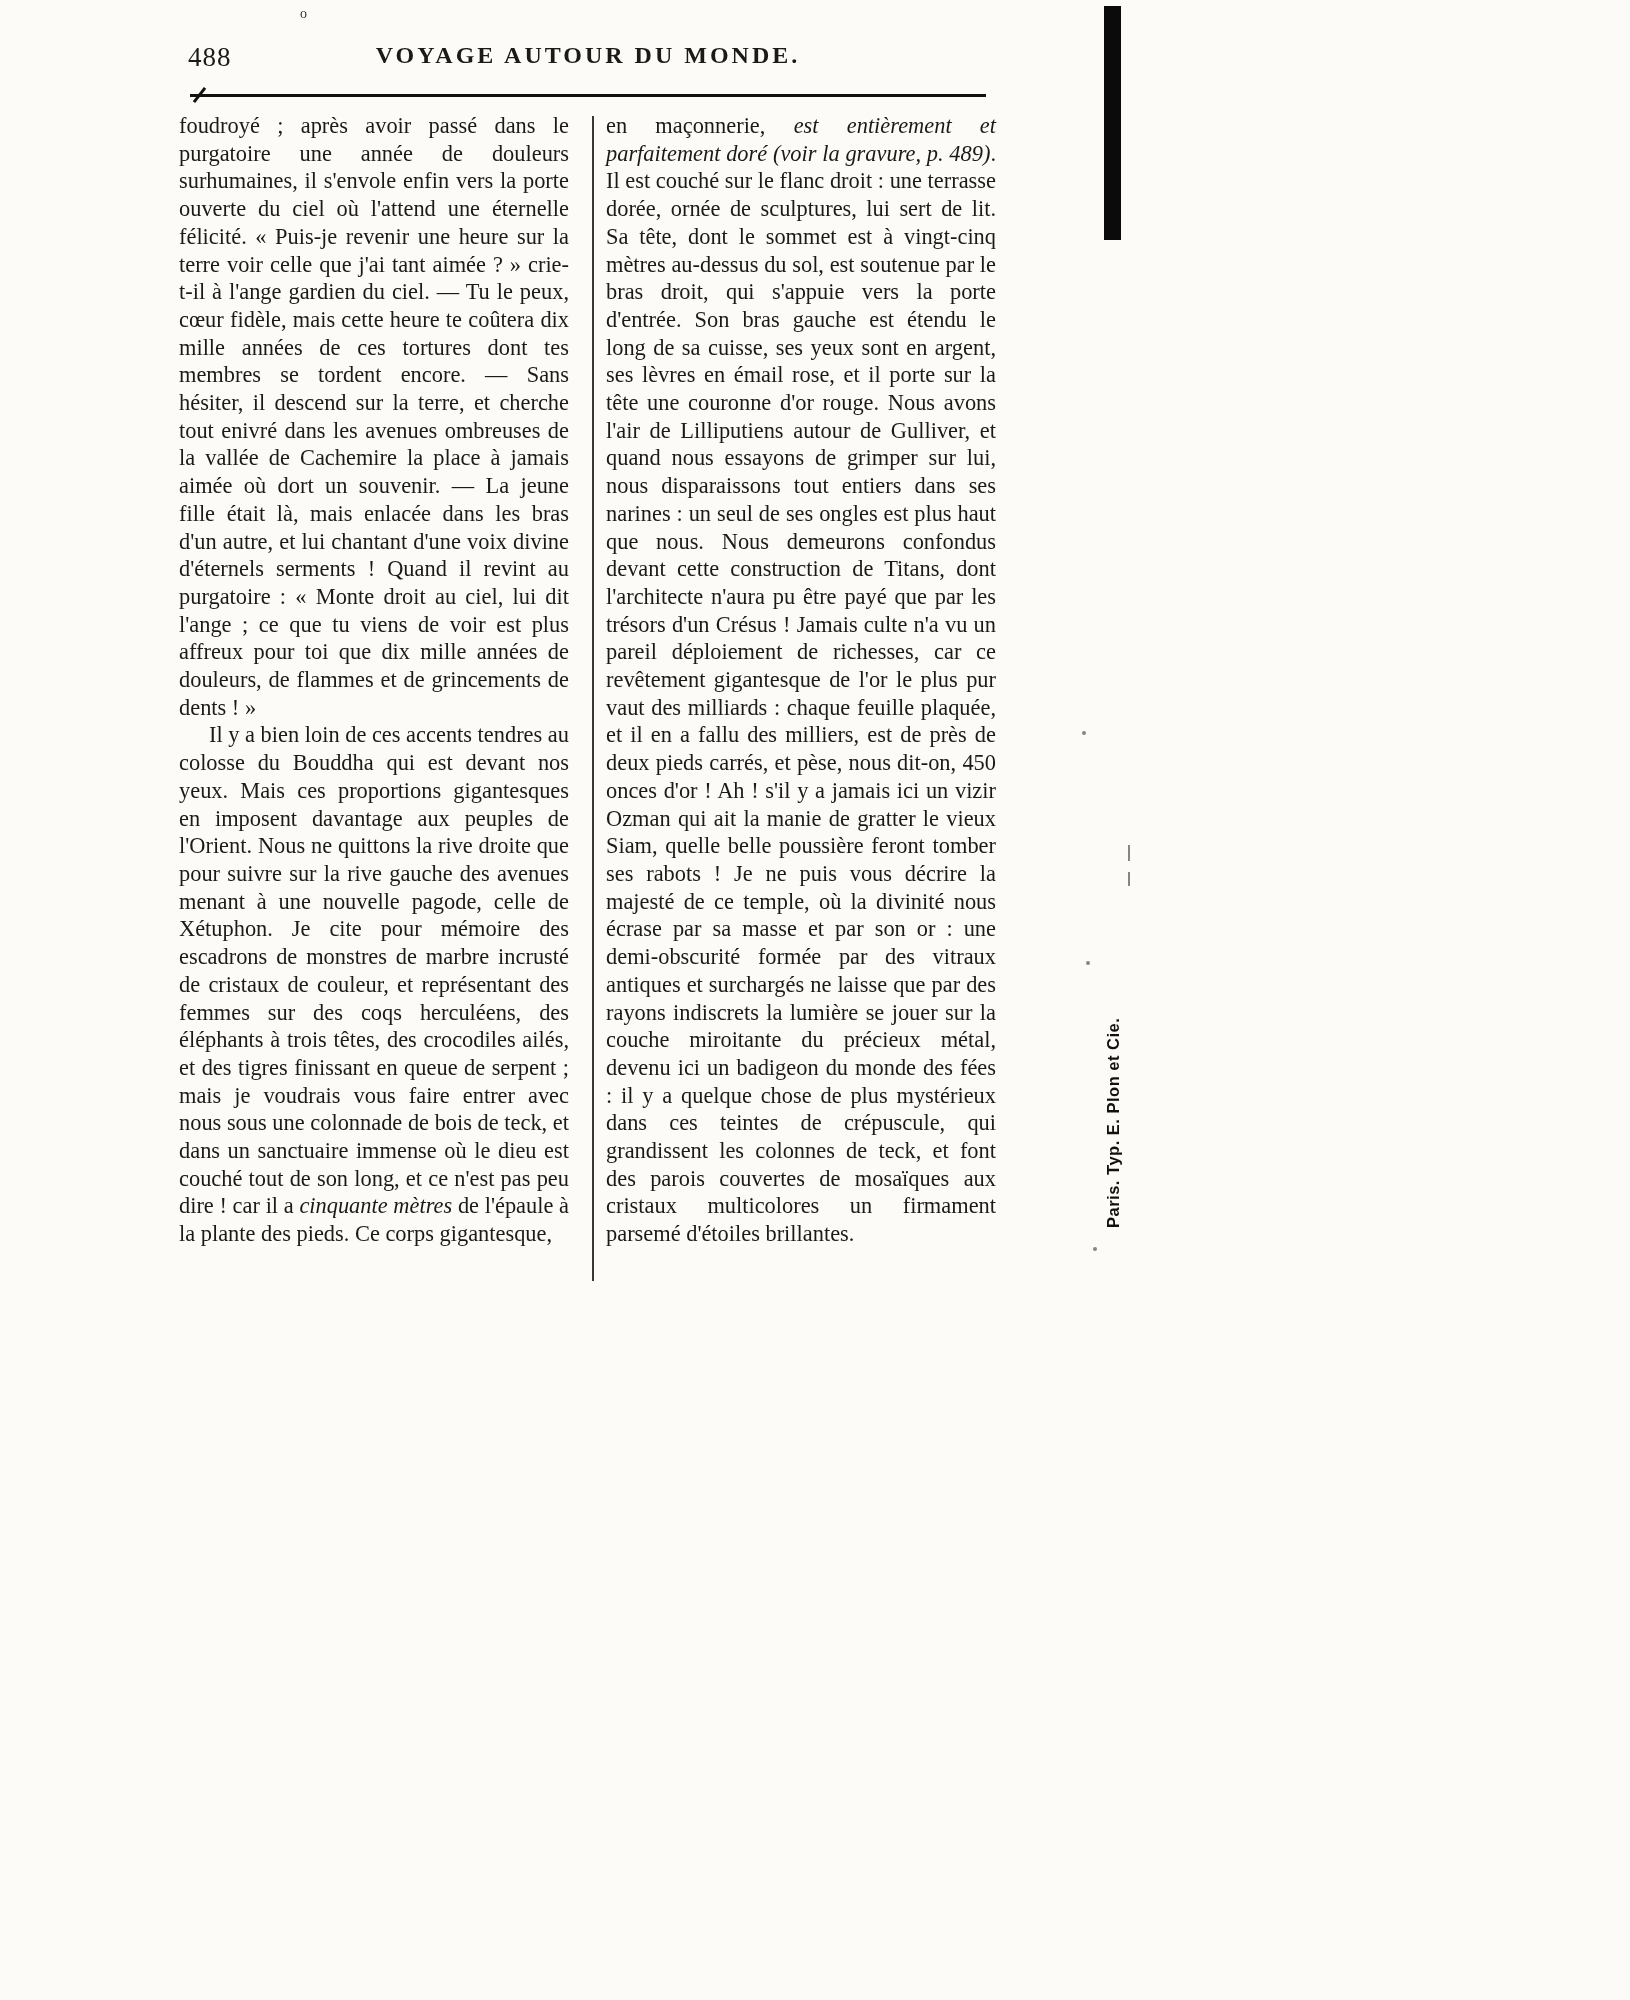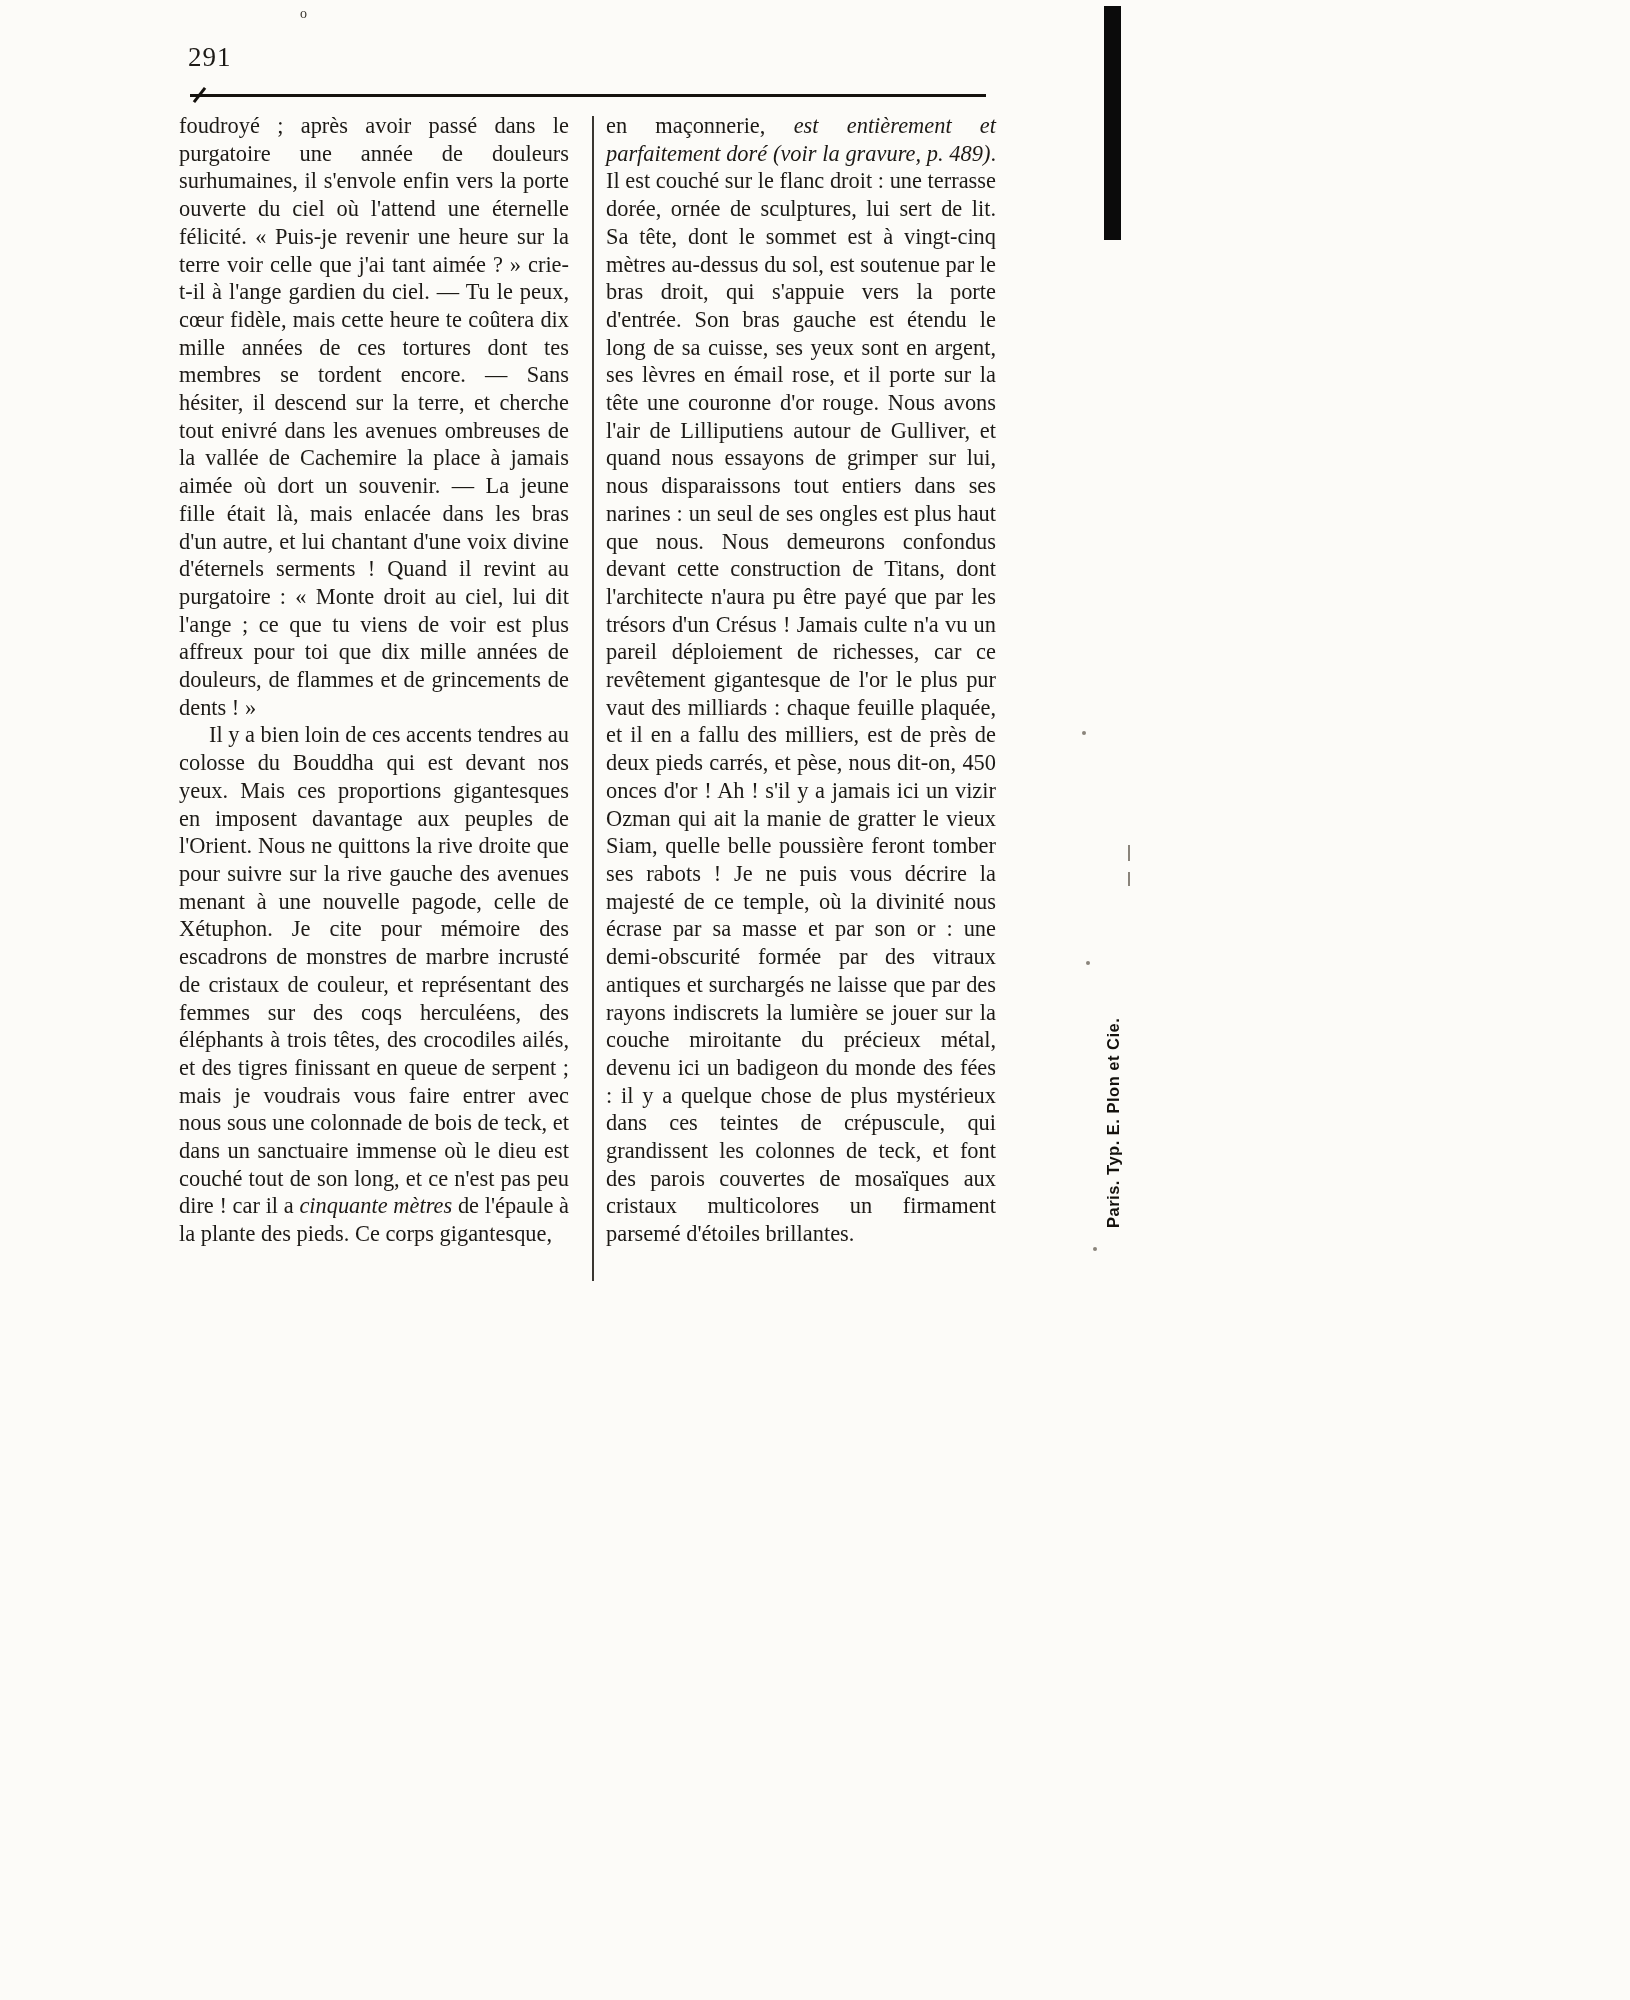--- a/index.html
+++ b/index.html
@@ -115,21 +115,22 @@
   .speck.d2    { left: 1086px; top: 961px; }
   .speck.d3    { left: 1093px; top: 1247px; }
 </style>
 </head>
 <body>
 
 <div class="sheet">
 
   <span class="stray-mark">o</span>
 
-  <span class="page-num">291</span>
+  <span class="page-num">488</span>
+  <span class="running-title">VOYAGE AUTOUR DU MONDE.</span>
 
   <div class="header-rule"></div>
   <div class="rule-tick"></div>
 
   <div class="col left">
       <p class="para"><span>foudroyé ; après avoir passé dans le purgatoire une année de douleurs surhumaines, il s'envole enfin vers la porte ouverte du ciel où l'attend une éternelle félicité. « Puis-je revenir une heure sur la terre voir celle que j'ai tant aimée ? » crie-t-il à l'ange gardien du ciel. — Tu le peux, cœur fidèle, mais cette heure te coûtera dix mille années de ces tortures dont tes membres se tordent encore. — Sans hésiter, il descend sur la terre, et cherche tout enivré dans les avenues ombreuses de la vallée de Cachemire la place à jamais aimée où dort un souvenir. — La jeune fille était là, mais enlacée dans les bras d'un autre, et lui chantant d'une voix divine d'éternels serments ! Quand il revint au purgatoire : « Monte droit au ciel, lui dit l'ange ; ce que tu viens de voir est plus affreux pour toi que dix mille années de douleurs, de flammes et de grincements de dents ! »</span></p>
       <p class="para indent"><span>Il y a bien loin de ces accents tendres au colosse du Bouddha qui est devant nos yeux. Mais ces proportions gigantesques en imposent davantage aux peuples de l'Orient. Nous ne quittons la rive droite que pour suivre sur la rive gauche des avenues menant à une nouvelle pagode, celle de Xétuphon. Je cite pour mémoire des escadrons de monstres de marbre incrusté de cristaux de couleur, et représentant des femmes sur des coqs herculéens, des éléphants à trois têtes, des crocodiles ailés, et des tigres finissant en queue de serpent ; mais je voudrais vous faire entrer avec nous sous une colonnade de bois de teck, et dans un sanctuaire immense où le dieu est couché tout de son long, et ce n'est pas peu dire ! car il a </span><em>cinquante mètres</em><span> de l'épaule à la plante des pieds. Ce corps gigantesque,</span></p>
     </div>
   <div class="col-divider"></div>
   <div class="col right">

